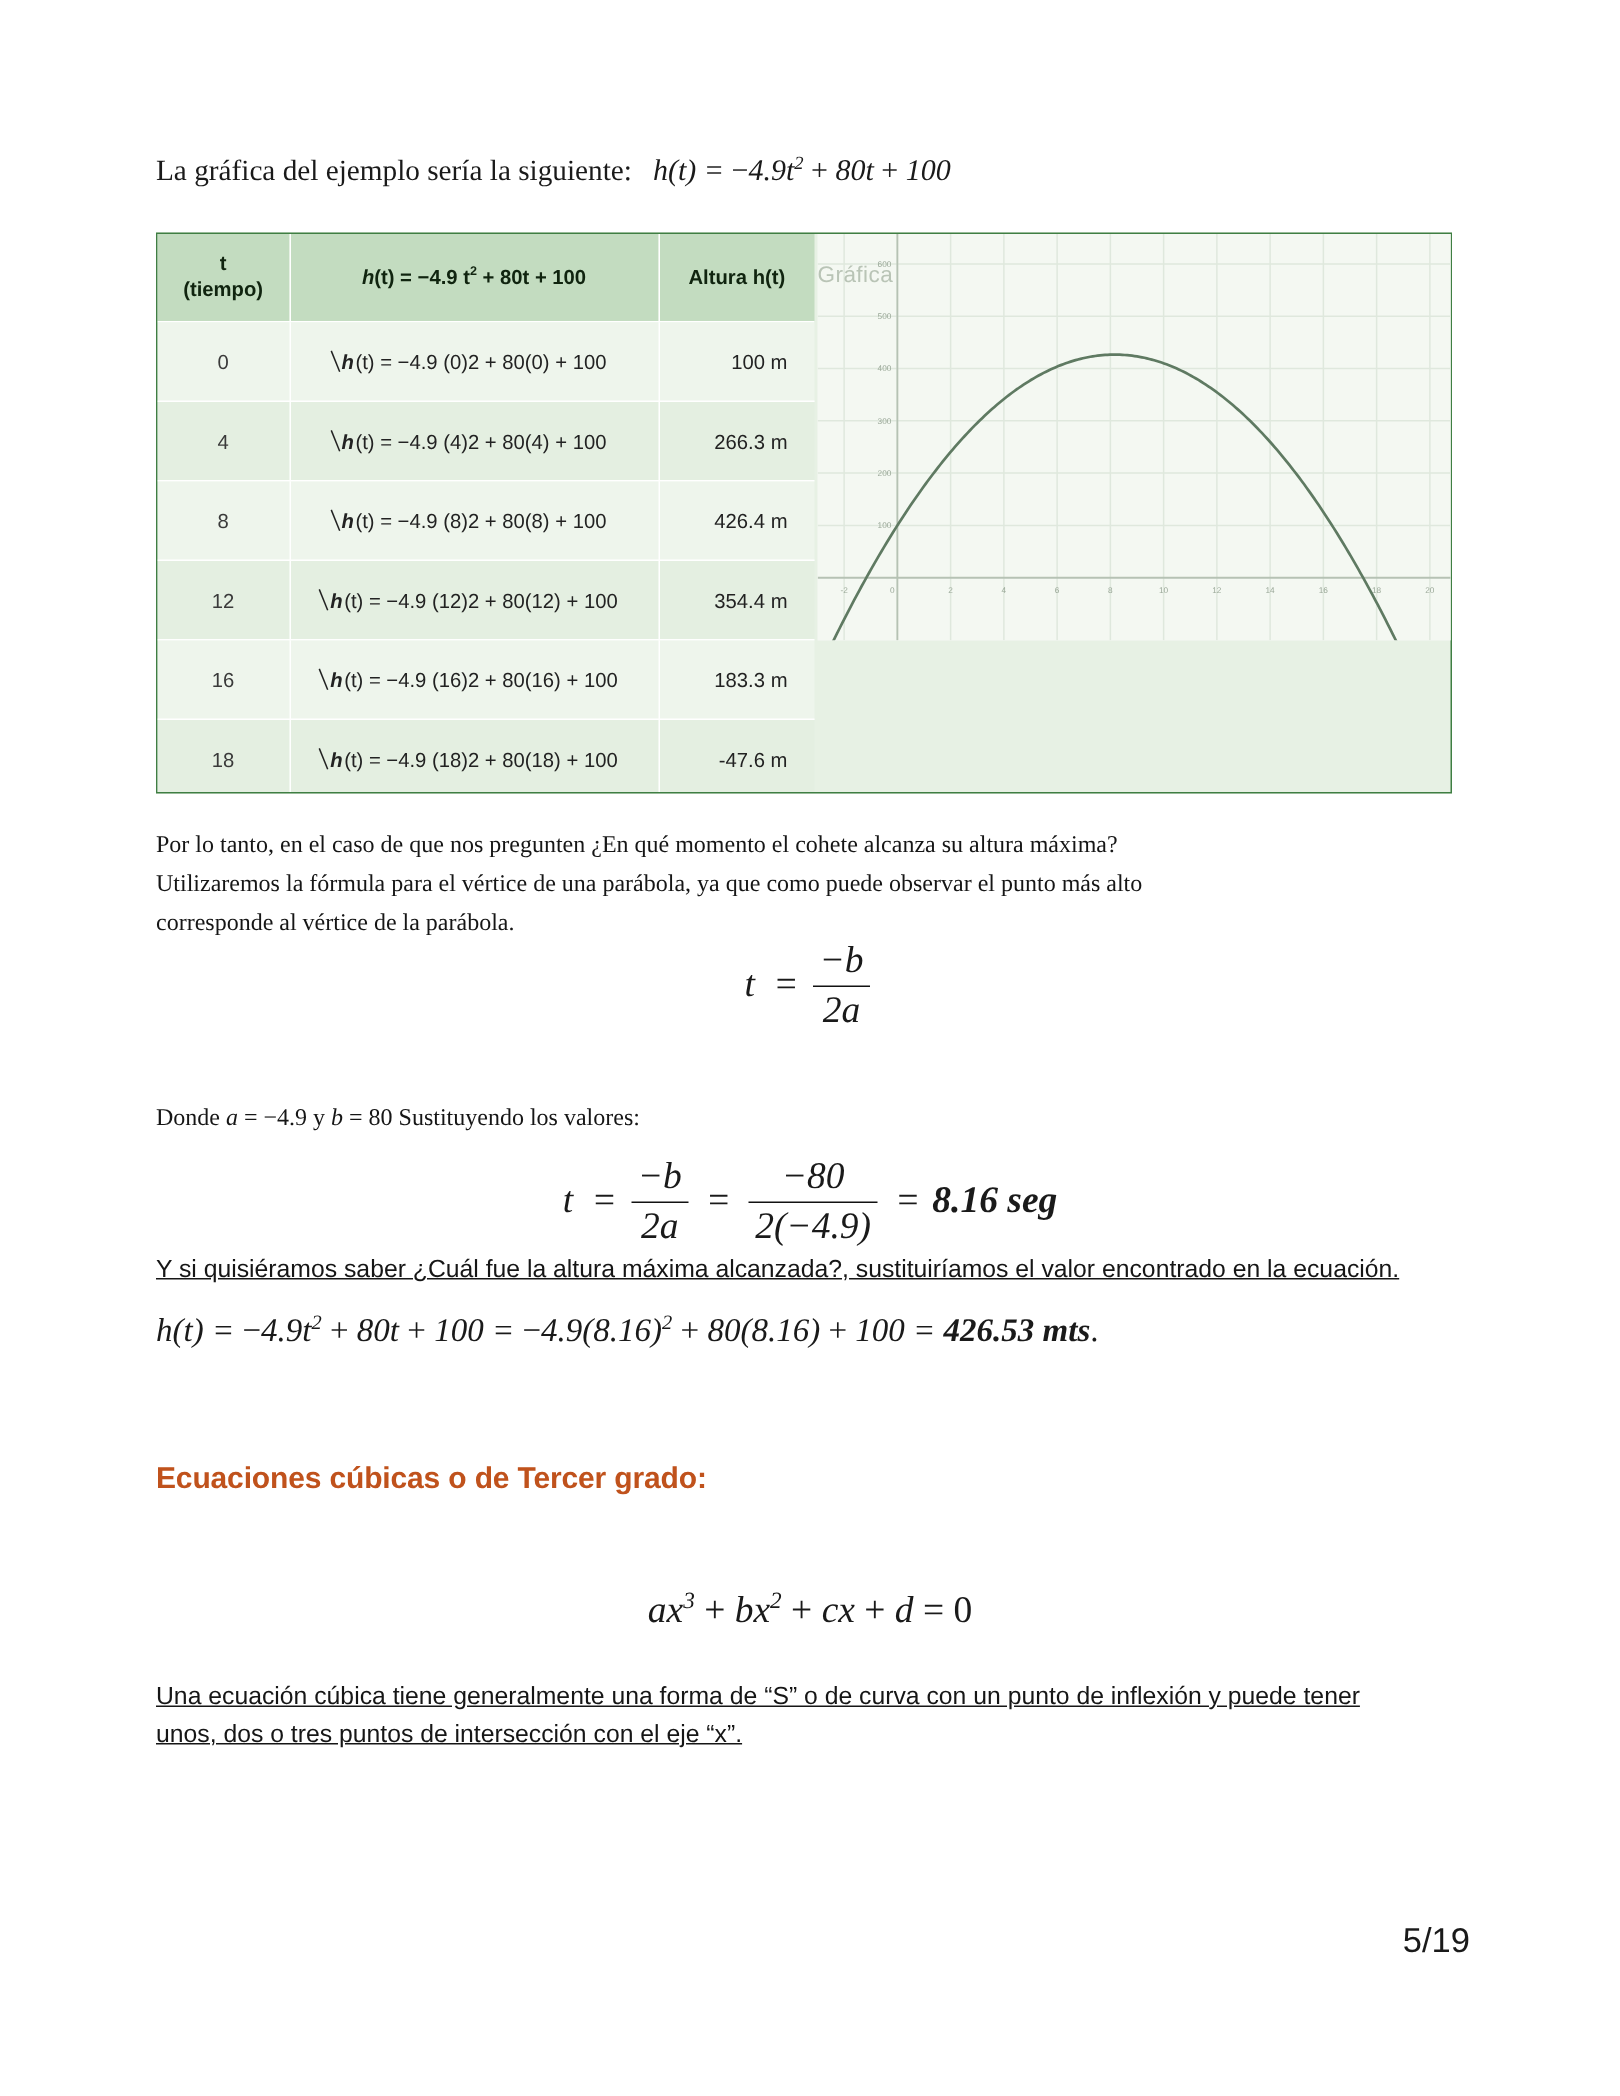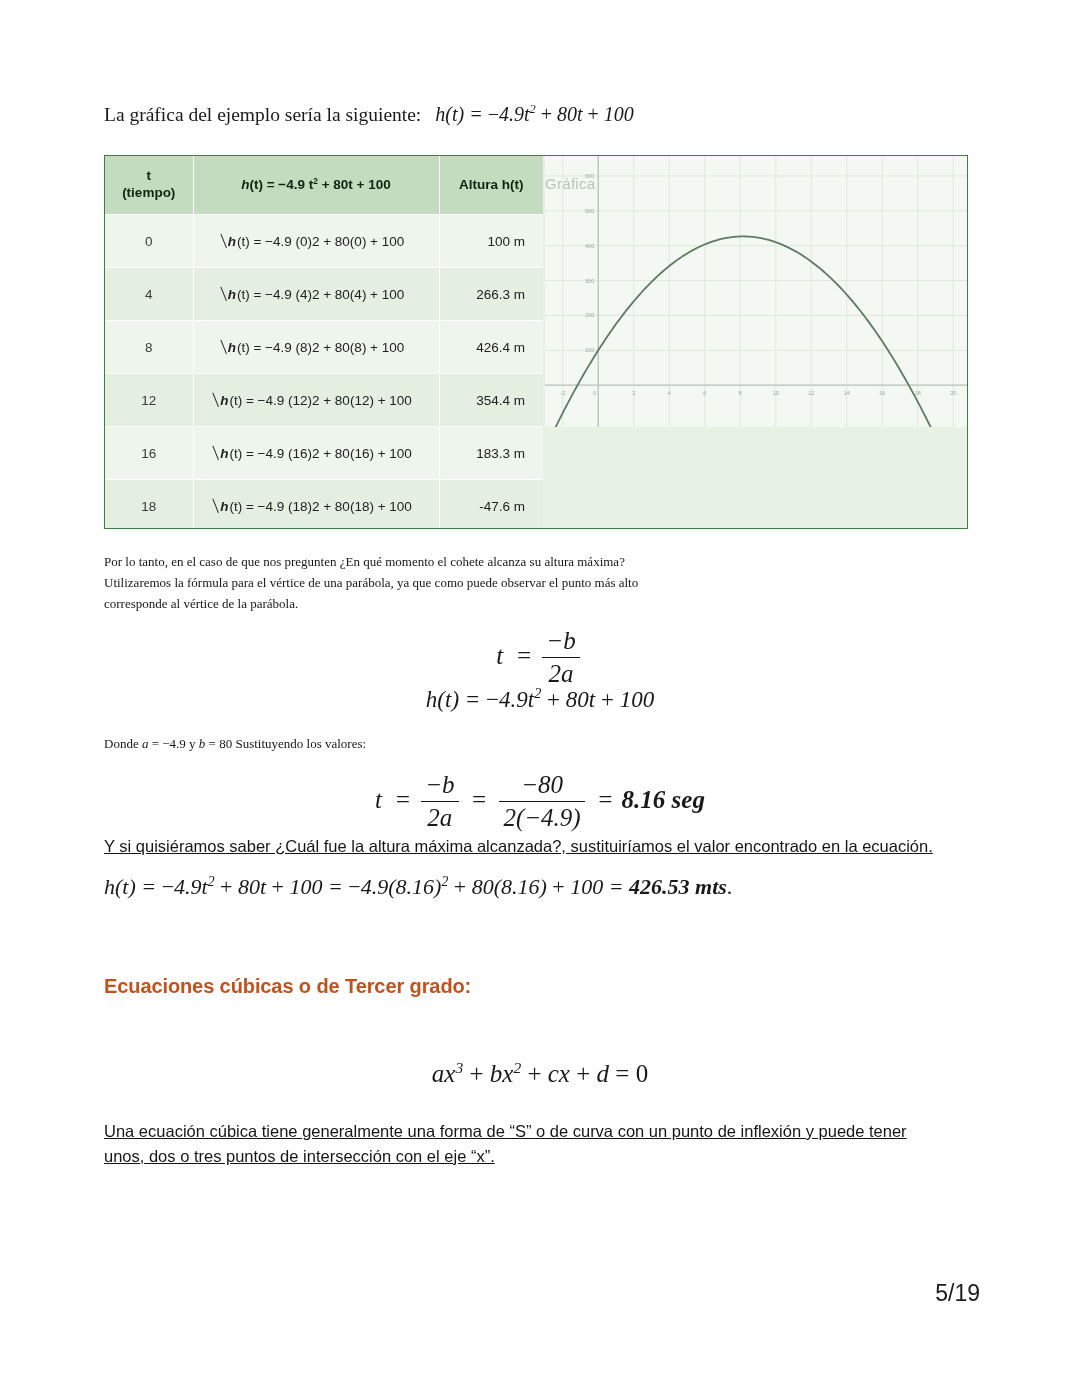--- a/index.html
+++ b/index.html
@@ -141,21 +141,21 @@
     color: #b9c4b6;
     letter-spacing: .3px;
     pointer-events: none;
   }
 
   
   .para {
     position: absolute;
     left: 104px;
     width: 866px;
-    font-size: 13px;
+    font-size: 16px;
     line-height: 1.62;
     color: #161616;
   }
   .para.narrow {
     font-family: "Liberation Sans Narrow", "Liberation Sans", sans-serif;
     font-size: 16.5px;
     line-height: 1.5;
     text-decoration: underline;
   }
   .para i { font-style: italic; }
@@ -328,23 +328,20 @@
   </div>
 
   <div class="formula" style="top:627px; font-size:25px;">
     <span>t</span>
     <span style="padding:0 6px;">=</span><span class="frac">
         <span class="num">−b</span>
         <span class="den">2a</span>
       </span>
   </div>
 
-  <div class="formula" style="top:687px; font-size:23px;">
-    h(<span>t</span>) = <span style="font-style:normal;">−</span>4.9<span>t</span><sup class="sm">2</sup> <span style="font-style:normal;">+</span> 80<span>t</span> <span style="font-style:normal;">+</span> 100
-  </div>
 
   <div class="para" style="top:733px;">
     <span>Donde <i>a</i> = −4.9 y <i>b</i> = 80 Sustituyendo los valores:</span>
   </div>
 
   <div class="formula" style="top:771px; font-size:25px;">
     <span>t</span>
     <span style="padding:0 6px;">=</span><span class="frac">
         <span class="num">−b</span>
         <span class="den">2a</span>

